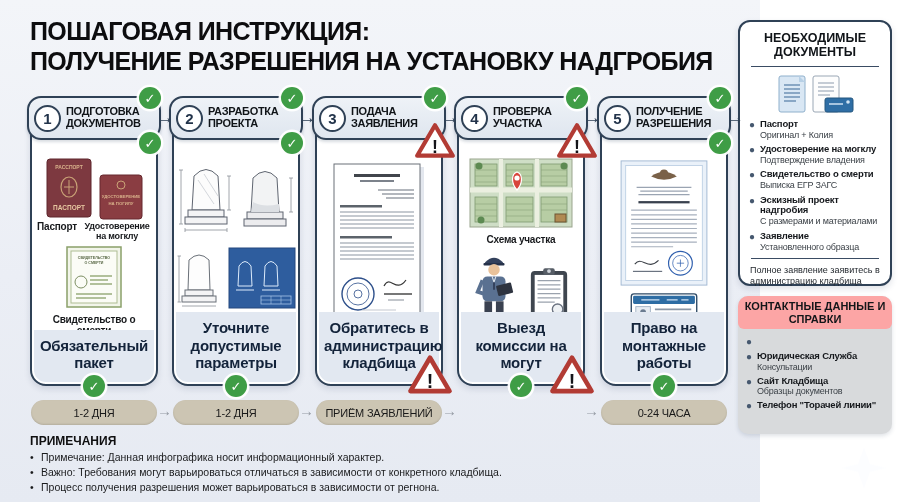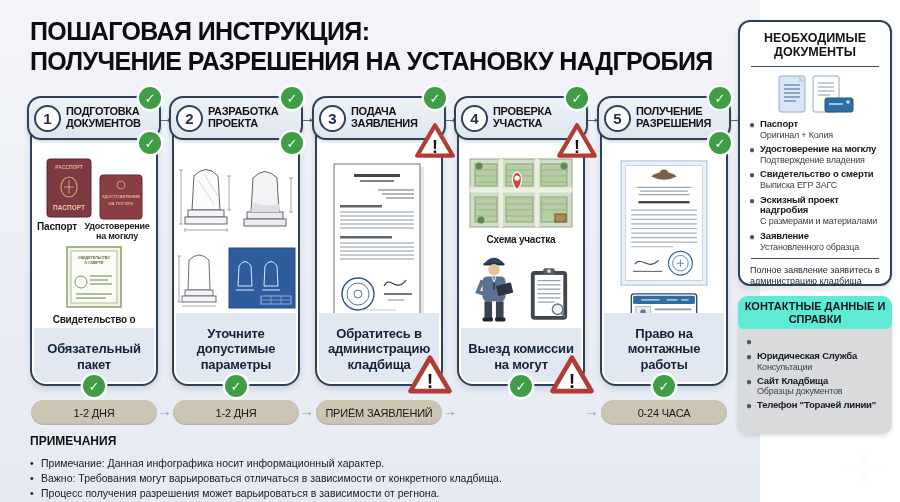--- a/index.html
+++ b/index.html
@@ -40,50 +40,50 @@
   .pill { position:absolute; top:304px; left:1px; width:126px; height:25px; background:#ccc5b3;
           border-radius:13px; display:flex; align-items:center; justify-content:center;
           font-weight:400; font-size:11px; color:#191919; letter-spacing:-0.2px;
           box-shadow:inset 0 -1px 2px rgba(0,0,0,.12); }
   .pill-arrow { position:absolute; top:306px; right:-14px; color:#959ba4; font-size:15px; }
 
   .content { position:absolute; top:46px; left:3px; right:3px; text-align:center; }
   .lab { font-size:10px; font-weight:700; color:#17191c; line-height:1.12; margin-top:2px; letter-spacing:-0.2px; }
   .lab-sm { font-size:9px; }
   .card-footer { position:absolute; left:2px; right:2px; bottom:2px; background:#e2e8f1;
-                 border-radius:0 0 12px 12px; padding:13px 5px 10px; font-weight:700;
-                 font-size:13px; line-height:1.18; color:#13233a; text-align:center; letter-spacing:-0.2px; }
+                 border-radius:0 0 12px 12px; padding:7px 5px 10px; font-weight:700;
+                 font-size:15px; line-height:1.18; color:#13233a; text-align:center; letter-spacing:-0.2px; }
   .row { display:flex; justify-content:center; align-items:flex-end; gap:7px; }
   .two-col { display:flex; justify-content:space-between; gap:2px; margin-top:3px; }
   .two-col .lab { flex:1; margin-top:0; }
   .sep-dot { width:4px; height:4px; border-radius:50%; background:#aab2bd; margin:3px auto 2px; }
 
   
   .docs-panel { position:absolute; left:738px; top:20px; width:154px; height:266px; background:#fff;
                 border:2px solid #2f4156; border-radius:12px; padding:9px 9px 0;
                 box-shadow:0 3px 6px rgba(40,60,90,.14); }
   .docs-title { text-align:center; font-size:12.5px; font-weight:700; color:#101418; line-height:1.15; }
   .panel-hr { border:none; border-top:1.5px solid #3a4c63; margin:6px 2px; }
   .doc-icons { display:flex; justify-content:center; margin:2px 0 1px; }
   .doc-list-item { display:flex; gap:5px; margin:4px 0 0; text-align:left; }
   .bullet { color:#46586f; font-size:10px; line-height:12px; flex:0 0 6px; }
   .doc-name { font-size:9.5px; font-weight:700; color:#15181c; line-height:1.15; letter-spacing:-0.2px; }
   .doc-note { font-size:9px; color:#3c4248; line-height:1.15; letter-spacing:-0.2px; }
   .docs-footer { font-size:9px; color:#23282e; line-height:1.25; text-align:left; padding:0 1px; }
 
   .contacts-panel { position:absolute; left:738px; top:296px; width:154px; height:138px;
                     background:#d8dadc; border-radius:10px; box-shadow:0 2px 4px rgba(40,60,90,.15); }
-  .contacts-header { background:#5eead4; border-radius:10px 10px 6px 6px; padding:4px 4px;
+  .contacts-header { background:#fca5a5; border-radius:10px 10px 6px 6px; padding:4px 4px;
                      text-align:center; font-size:11px; font-weight:700; color:#141619; line-height:1.15; }
   .contacts-body { padding:4px 8px; }
   .contacts-body .doc-list-item { margin-top:3px; }
 
   
   .notes { position:absolute; left:30px; top:434px; width:640px; }
-  .notes-title { font-size:12px; font-weight:700; color:#0f0f10; margin-bottom:8px; }
+  .notes-title { font-size:12px; font-weight:700; color:#0f0f10; margin-bottom:2px; }
   .note-line { font-size:10.5px; color:#1a1b1d; line-height:15px; display:flex; gap:5px; }
   .note-line .bullet { font-size:10.5px; line-height:15px; color:#1a1b1d; }
 
   .sparkle { position:absolute; left:840px; top:446px; }
 </style>
 </head>
 <body>
 
 <div class="stage">
 

